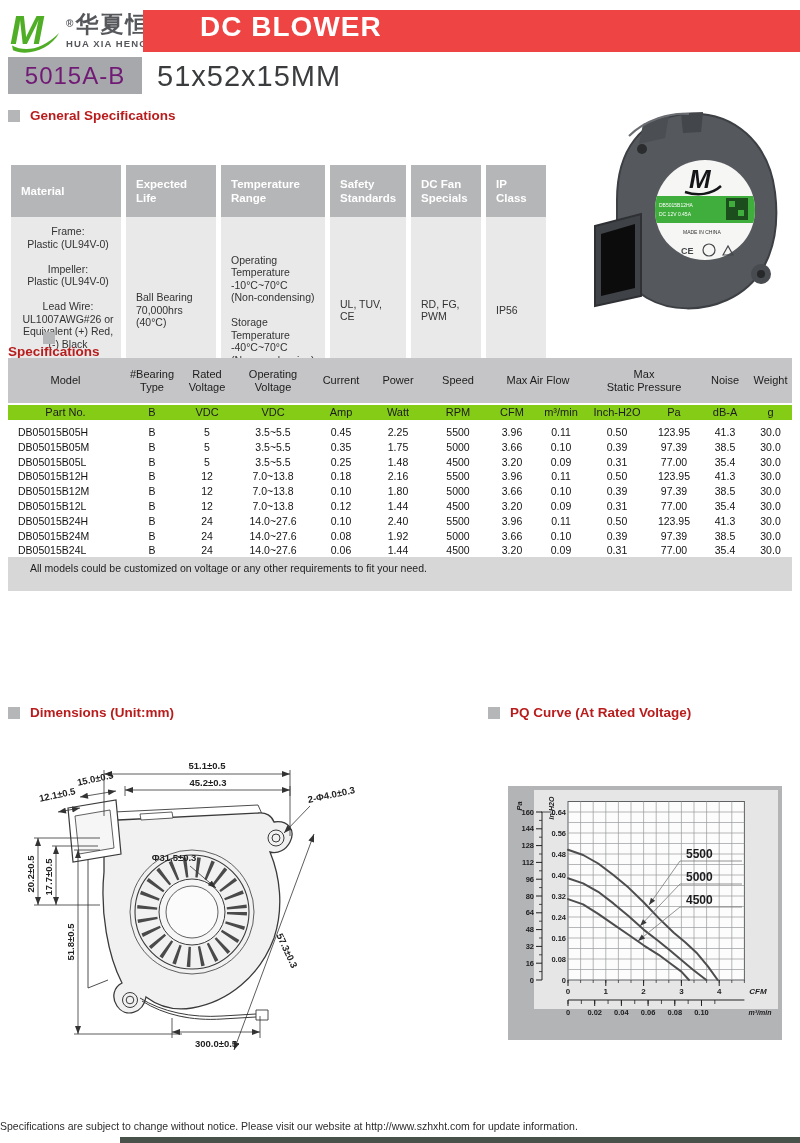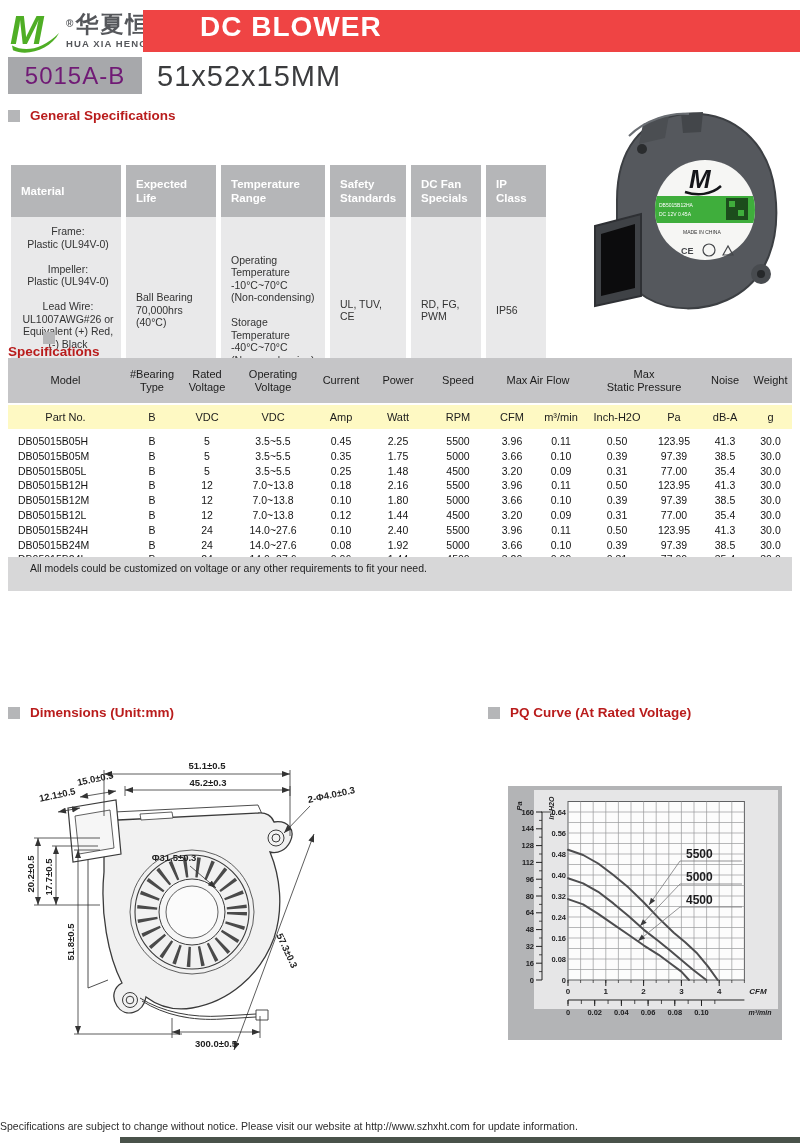--- a/index.html
+++ b/index.html
@@ -32,21 +32,21 @@
                   padding:8px 6px 8px 10px; height:52px; vertical-align:middle; white-space:pre-line; line-height:14px;}
   .gen-table td { background:#e9e9ea; color:#333; font-size:10.5px; padding:8px 6px 10px 10px;
                   vertical-align:middle; white-space:pre-line; line-height:12.5px; height:188px;}
   .gen-table td.top { vertical-align:top;text-align:center; }
 
   
   .spec-table { position:absolute; left:8px; top:358px; width:784px; border-collapse:collapse; table-layout:fixed; }
   .spec-table th { font-weight:normal; font-size:11px; color:#1c1c1c; text-align:center; vertical-align:middle;
                    white-space:pre-line; line-height:13px; }
   .spec-table thead tr.h1 th { background:#c5c5c7; height:46px; border-bottom:2px solid #fff; }
-  .spec-table thead tr.h2 th { background:#fef9c3; height:25px;text-align:center; }
+  .spec-table thead tr.h2 th { background:#84cc16; height:16px;text-align:center; }
   .spec-table td { font-size:10.5px; color:#141414; text-align:center; height:14.8px; line-height:14.8px;
                    overflow:hidden; white-space:nowrap; }
   .spec-table td.pn, .spec-table th.pn { text-align:left; padding-left:10px; }
   .spec-table tbody tr:first-child td { padding-top:5px; }
   .spec-note { position:absolute; left:8px; top:557px; width:784px; height:34px; background:#d7d7d8;
                font-size:10.5px; color:#222; line-height:23px; padding-left:22px; }
 
   .footer-text { position:absolute; left:0; top:1120px; width:100%; text-align:left; font-size:10.5px; color:#2d2d2d; }
   .bottom-bar { position:absolute; left:120px; right:0; top:1137px; height:6px; background:#49524a; }
 

